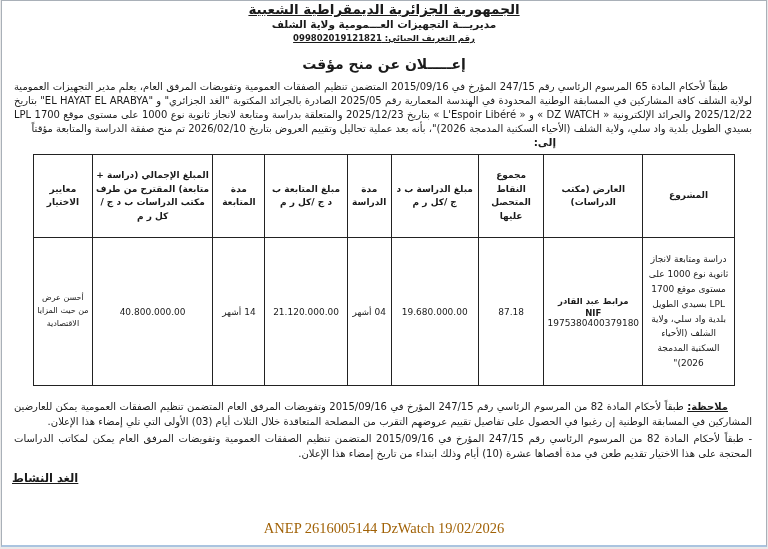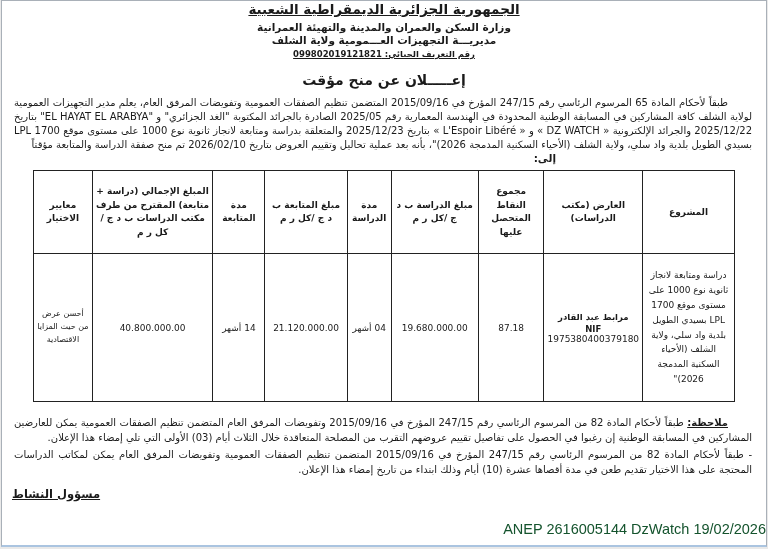--- a/index.html
+++ b/index.html
@@ -60,33 +60,32 @@
   .note2{margin-top:2px;}
   
   .signature{
     margin:10px 0 0 0;
     text-align:left;padding-left:10px;
     font-size:11.5px;font-weight:bold;text-decoration:underline;
   }
   
   .footer{
     position:absolute;left:0;bottom:8px;width:100%;
-    text-align:right;direction:ltr;
-    font-family:Liberation Sans, sans-serif;
-    font-size:14.5px;color:#14532d;
+    text-align:center;direction:ltr;
+    font-family:Liberation Serif, serif;
+    font-size:14.5px;color:#a16207;
   }
 </style>
 </head>
 <body>
 
 <div class="page">
 
   <div class="doc-header">
     <div class="h-country">الجمهورية الجزائرية الديمقراطية الشعبية</div>
-    <div class="h-ministry">وزارة السكن والعمران والمدينة والتهيئة العمرانية</div>
     <div class="h-directorate">مديريـــة التجهيزات العـــمومية ولاية الشلف</div>
     <div class="h-tax">رقم التعريف الجبائي: 099802019121821</div>
     <div class="h-announce">إعـــــلان عن منح مؤقت</div>
   </div>
 
   <div class="intro intro-indent">طبقاً لأحكام المادة 65 المرسوم الرئاسي رقم 247/15 المؤرخ في 2015/09/16 المتضمن تنظيم الصفقات العمومية وتفويضات المرفق العام، يعلم مدير التجهيزات العمومية لولاية الشلف كافة المشاركين في المسابقة الوطنية المحدودة في الهندسة المعمارية رقم 2025/05 الصادرة بالجرائد المكتوبة "الغد الجزائري" و "EL HAYAT EL ARABYA" بتاريخ 2025/12/22 والجرائد الإلكترونية « DZ WATCH » و « L'Espoir Libéré » بتاريخ 2025/12/23 والمتعلقة بدراسة ومتابعة لانجاز ثانوية نوع 1000 على مستوى موقع 1700 LPL بسيدي الطويل بلدية واد سلي، ولاية الشلف (الأحياء السكنية المدمجة 2026)"، بأنه بعد عملية تحاليل وتقييم العروض بتاريخ 2026/02/10 تم منح صفقة الدراسة والمتابعة مؤقتاً</div>
   <div class="intro-to">إلى:</div>
 
   <table class="award">
     <colgroup>
@@ -132,17 +131,17 @@
     </tbody>
   </table>
 
   <div class="notes">
     <div class="note1">
       <span class="note-label">ملاحظة:</span><span> طبقاً لأحكام المادة 82 من المرسوم الرئاسي رقم 247/15 المؤرخ في 2015/09/16 وتفويضات المرفق العام المتضمن تنظيم الصفقات العمومية يمكن للعارضين المشاركين في المسابقة الوطنية إن رغبوا في الحصول على تفاصيل تقييم عروضهم التقرب من المصلحة المتعاقدة خلال الثلاث أيام (03) الأولى التي تلي إمضاء هذا الإعلان.</span>
     </div>
     <div class="note2">- طبقاً لأحكام المادة 82 من المرسوم الرئاسي رقم 247/15 المؤرخ في 2015/09/16 المتضمن تنظيم الصفقات العمومية وتفويضات المرفق العام يمكن لمكاتب الدراسات المحتجة على هذا الاختيار تقديم طعن في مدة أقصاها عشرة (10) أيام وذلك ابتداء من تاريخ إمضاء هذا الإعلان.</div>
   </div>
 
-  <div class="signature">مسؤول النشاط</div>
+  <div class="signature">الغد النشاط</div>
 
   <div class="footer">ANEP 2616005144 DzWatch 19/02/2026</div>
 
 </div>
 
 </body></html>

